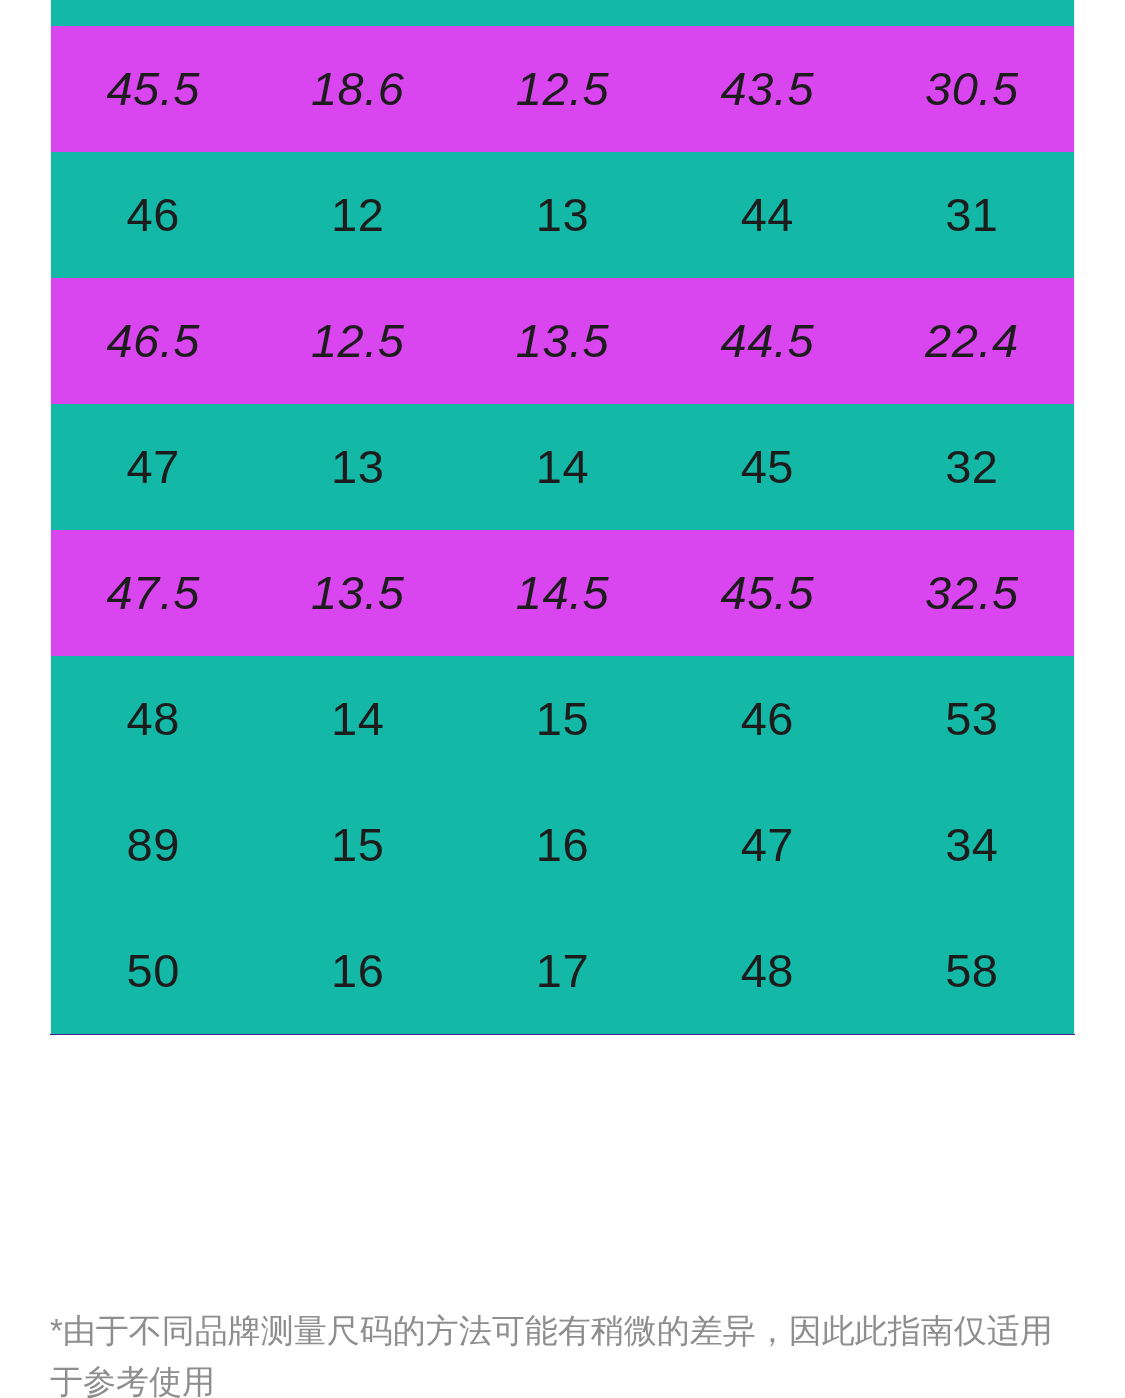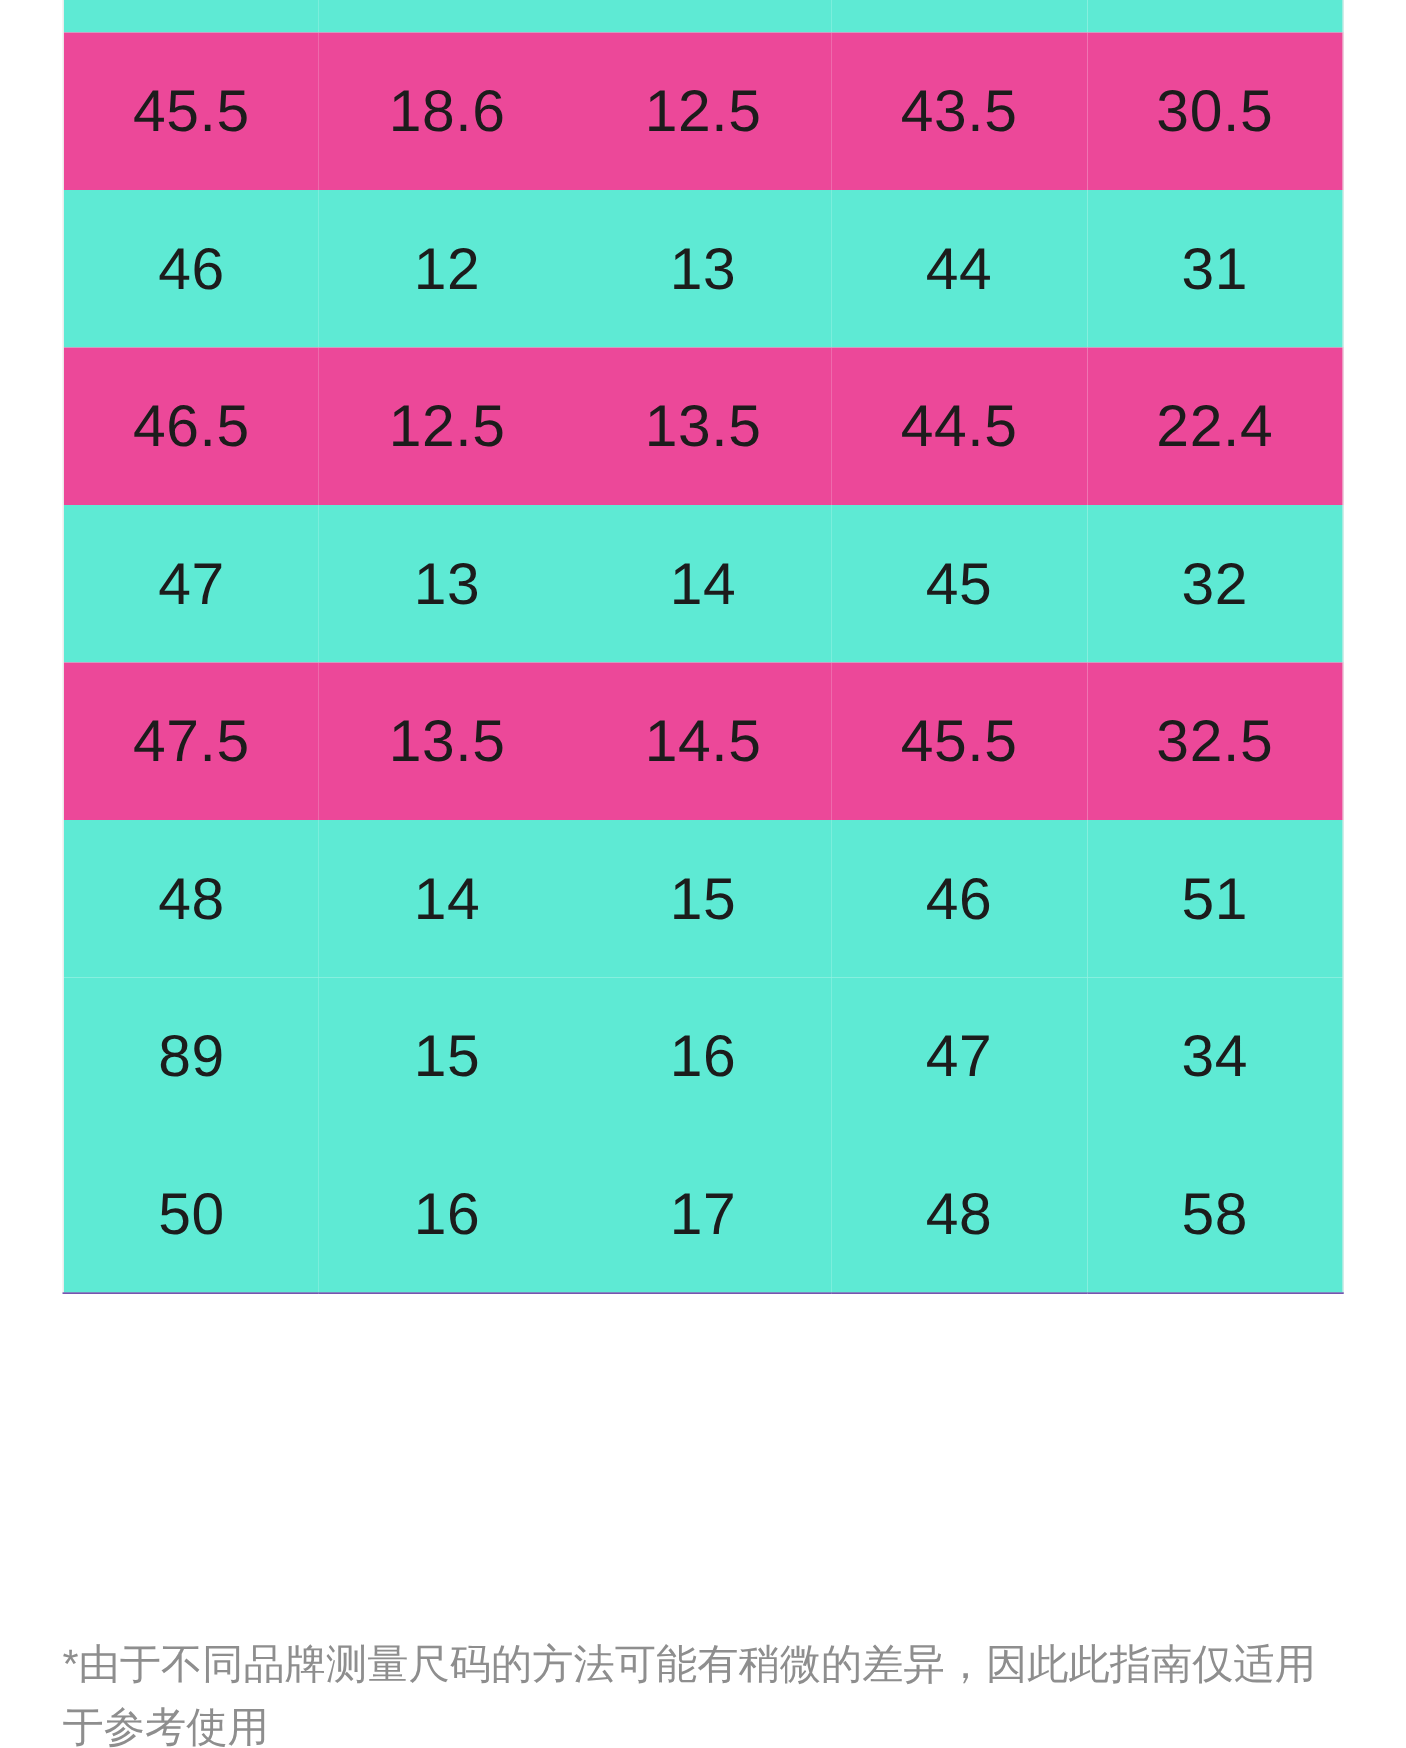--- a/index.html
+++ b/index.html
@@ -34,24 +34,25 @@
     border-left: 1px solid #ececec;
     border-right: 1px solid #ececec;
   }
   .size-table col {
     width: 20%;
   }
   .size-table tr {
     height: 126px;
   }
   .size-table tr.stripe {
-    background: #ec4899;
+    background: #d946ef;
+    font-style: italic;
   }
   .size-table tr.plain {
-    background: #5eead4;
+    background: #14b8a6;
   }
   .size-table tr.last-row {
     border-bottom: 1px solid #4c1d95;
   }
   .size-table td {
     text-align: center;
     vertical-align: middle;
     font-size: 47px;
     line-height: 1.1;
     color: #1c1c1c;
@@ -128,21 +129,21 @@
           <td>13.5</td>
           <td>14.5</td>
           <td>45.5</td>
           <td>32.5</td>
         </tr>
         <tr class="plain">
           <td>48</td>
           <td>14</td>
           <td>15</td>
           <td>46</td>
-          <td>51</td>
+          <td>53</td>
         </tr>
         <tr class="plain">
           <td>89</td>
           <td>15</td>
           <td>16</td>
           <td>47</td>
           <td>34</td>
         </tr>
         <tr class="plain last-row">
           <td>50</td>

